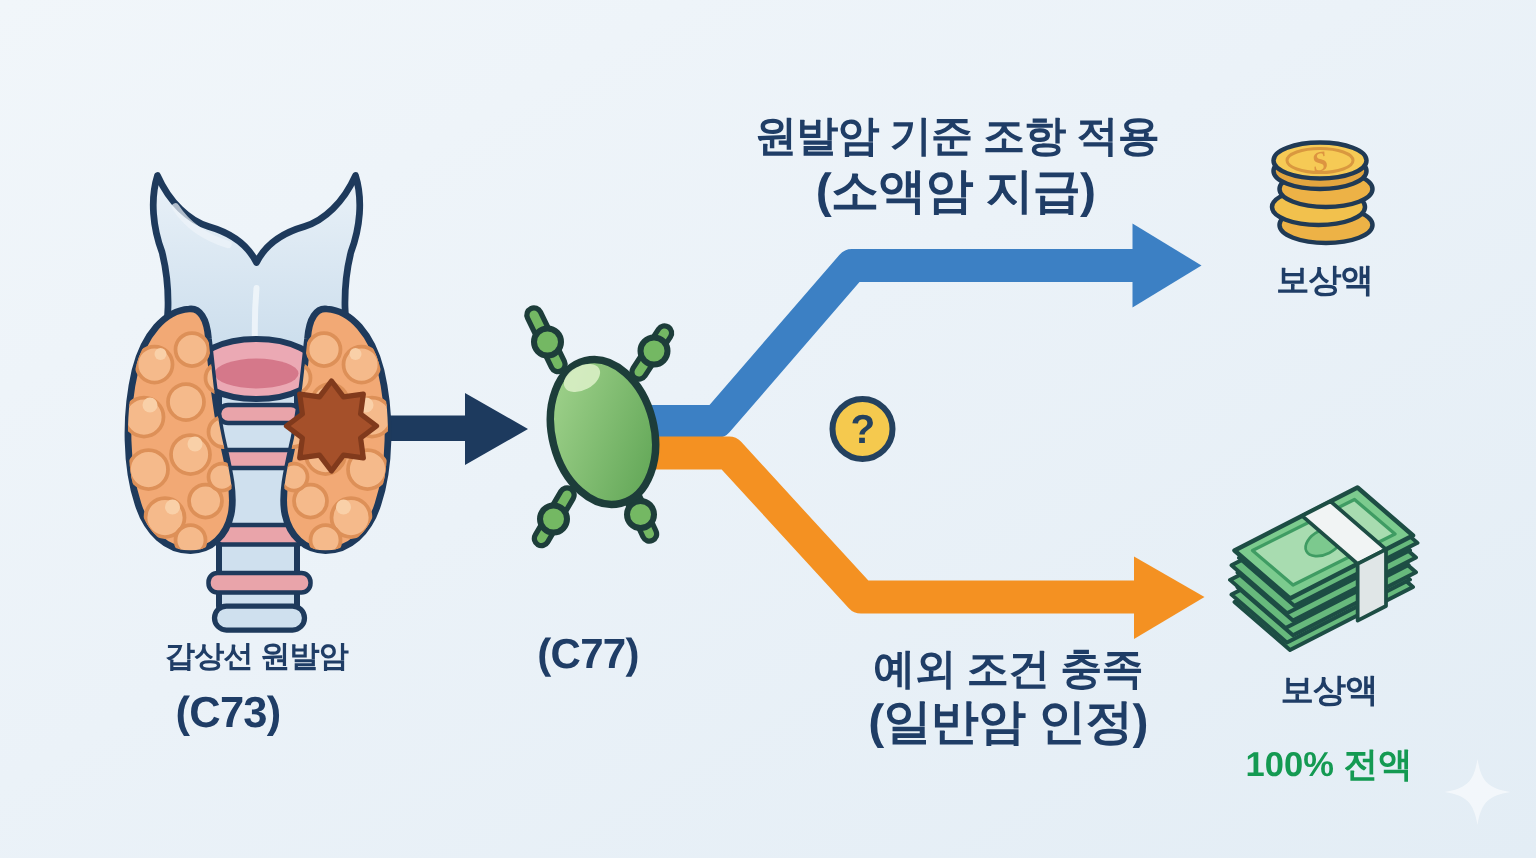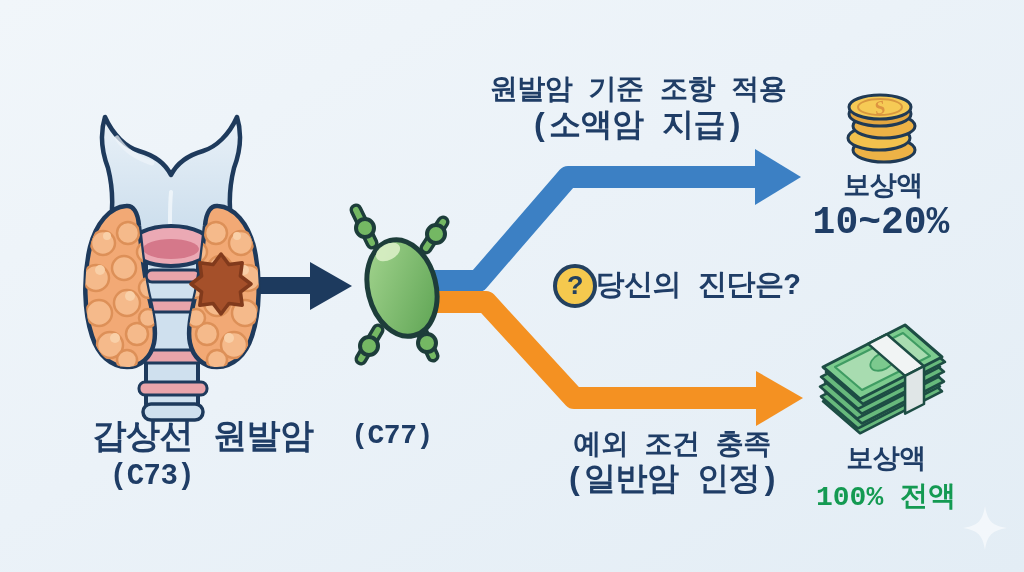--- a/index.html
+++ b/index.html
@@ -5,29 +5,29 @@
   html,body{margin:0;padding:0;background:#dfe8f0;}
   .canvas{
     position:relative;width:1024px;height:572px;overflow:hidden;
     background:linear-gradient(150deg,#f1f6fa 0%,#ebf2f8 45%,#e3edf5 100%);
     font-family:"Liberation Sans",sans-serif;
   }
   .gfx{position:absolute;left:0;top:0;}
   .t{
     position:absolute;transform:translate(-50%,-50%);
     white-space:nowrap;font-weight:800;color:#1f3d66;
-    letter-spacing:-0.5px;text-align:left;line-height:1;font-family:Liberation Mono, monospace;
+    letter-spacing:-0.5px;text-align:left;line-height:1;
   }
   .fs26{font-size:32px;}
-  .fs27{font-size:27px;}
+  .fs27{font-size:22px;}
   .fs28{font-size:28px;}
   .fs29{font-size:29px;}
-  .fs30{font-size:34px;margin-left:32px;}
+  .fs30{font-size:20px;}
   .fs38{font-size:38px;letter-spacing:0;}
-  .fs34{font-size:28px;letter-spacing:0;}
+  .fs34{font-size:23px;letter-spacing:0;margin-top:12px;}
   .green{color:#149a52;}
   .qmark{font-size:27px;color:#24415f;}
 </style>
 </head>
 <body>
 
 <div class="canvas">
 
   <svg class="gfx" width="1024" height="572" viewBox="0 0 1024 572">
     <defs>
@@ -177,24 +177,22 @@
       <polygon points="82.1,50.9 101,41.2 101,79 82.1,88.7" fill="#e0e6e7" stroke="#1d4d44" stroke-width="2.5" stroke-linejoin="round"></polygon>
     </g>
 
     <path d="M985,506 C987.5,521 992,525.5 1007,528 C992,530.5 987.5,535 985,550 C982.5,535 978,530.5 963,528 C978,525.5 982.5,521 985,506 Z" fill="#ffffff" opacity="0.55"></path>
   </svg>
 
   <div class="t fs28" style="left:638px;top:91px">원발암 기준 조항 적용</div>
   <div class="t fs26" style="left:637px;top:127px">(소액암 지급)</div>
 
   <div class="t fs27" style="left:883px;top:187px">보상액</div>
-  <div class="t fs38" style="left:881px;top:223px">10~20%</div>
 
   <div class="t qmark" style="left:575px;top:287px">?</div>
-  <div class="t fs29" style="left:698px;top:286px">당신의 진단은?</div>
 
   <div class="t fs26" style="left:672px;top:481px">(일반암 인정)</div>
   <div class="t fs28" style="left:672px;top:446px">예외 조건 충족</div>
 
   <div class="t fs27" style="left:886px;top:460px">보상액</div>
   <div class="t fs34 green" style="left:886px;top:498px">100% 전액</div>
 
   <div class="t fs30" style="left:171px;top:438px">갑상선 원발암</div>
   <div class="t fs29" style="left:152px;top:476px">(C73)</div>
 

